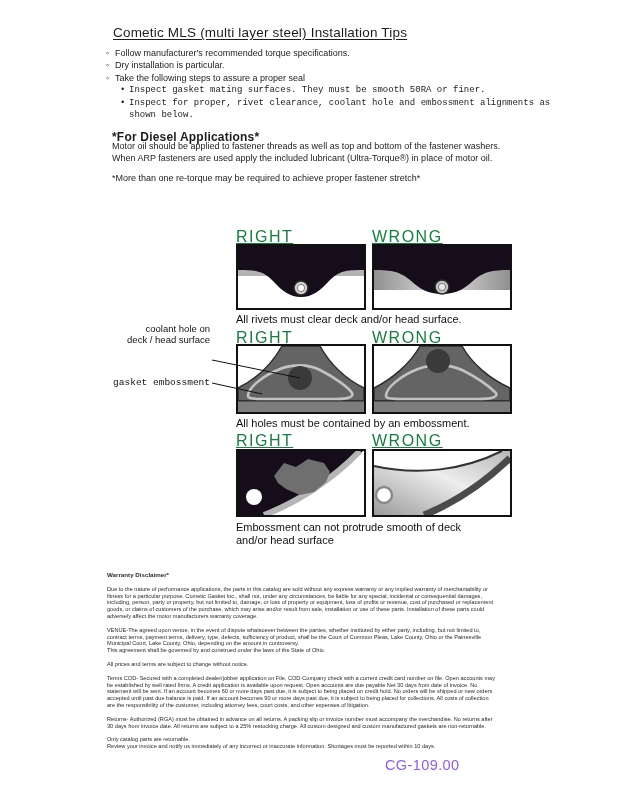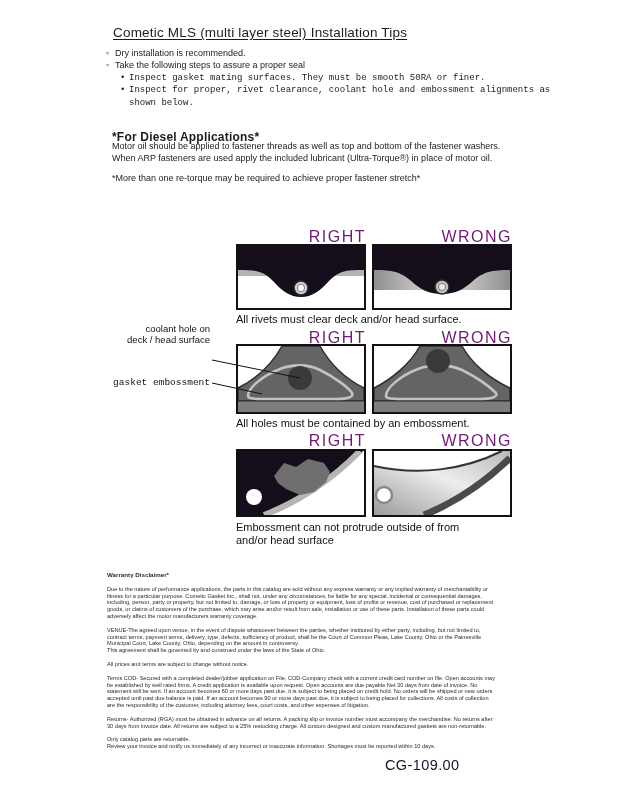--- a/index.html
+++ b/index.html
@@ -18,43 +18,44 @@
   .tips { left:106px; top:47px; width:470px; font-size:9px; line-height:12.4px; }
   .tip  { position:relative; padding-left:9px; }
   .tip::before { content:"\25E6"; position:absolute; left:0; top:0; font-size:9px; }
   .tip.sub { padding-left:23px;font-family:Liberation Mono, monospace; }
   .tip.sub::before { content:"\2022"; left:14px; }
 
   .diesel-heading { left:112px; top:130px; font-size:12px; font-weight:bold; letter-spacing:0.2px; }
   .body-copy { left:112px; top:133px; width:460px; font-size:9px; line-height:11.9px; }
   .body-copy p { margin:8px 0 7px 0; }
 
-  .fig-label { font-size:16px; letter-spacing:1.5px; color:#701a75; text-align:right; }
+  .fig-label { font-size:16px; letter-spacing:1.5px; color:#15803d; text-align:left;text-decoration:underline; }
   .fig-caption { font-size:11px; color:#121212; line-height:12.8px; }
 
   .panel { position:absolute; }
   .panel svg { display:block; }
 
   .ann { text-align:right; font-size:9.5px; line-height:10.5px; color:#121212; }
 
   .disclaimer { left:107px; top:572px; width:460px; font-size:5.6px; line-height:6.8px; color:#2a2a2a; }
   .disclaimer h4 { margin:0 0 7px 0; font-size:6.2px; font-weight:bold; }
   .disclaimer p { margin:0 0 7px 0; }
 
-  .footer-code { left:385px; top:757px; font-size:14.5px; letter-spacing:0.4px; color:#0f172a; }
+  .footer-code { left:385px; top:757px; font-size:14.5px; letter-spacing:0.4px; color:#8b5cf6; }
 </style>
 </head>
 <body>
 
 <div class="page">
 
   <div class="abs title">Cometic MLS (multi layer steel) Installation Tips</div>
 
   <div class="abs tips">
-    <div class="tip">Dry installation is recommended.</div>
+    <div class="tip">Follow manufacturer's recommended torque specifications.</div>
+    <div class="tip">Dry installation is particular.</div>
     <div class="tip">Take the following steps to assure a proper seal</div>
     <div class="tip sub">Inspect gasket mating surfaces.  They must be smooth 50RA or finer.</div>
     <div class="tip sub">Inspect for proper, rivet clearance, coolant hole and embossment alignments as shown below.</div>
   </div>
 
   <div class="abs diesel-heading">*For Diesel Applications*</div>
   <div class="abs body-copy">
     <p class="pre">Motor oil should be applied to fastener threads as well as top and bottom of the fastener washers.
 When ARP fasteners are used apply the included lubricant (Ultra-Torque®) in place of motor oil.</p>
     <p>*More than one re-torque may be required to achieve proper fastener stretch*</p>
@@ -152,21 +153,21 @@
         </linearGradient>
       </defs>
       <rect x="0" y="0" width="140" height="68" fill="#ffffff"></rect>
       <path d="M2,17 C46,27 92,21 130,2 L138,2 L138,11 C108,38 80,58 56,66 L2,66 Z" fill="url(#grad-gasket)"></path>
       <path d="M52,66 C82,54 112,34 138,9" stroke="#4a4a4a" stroke-width="7" fill="none"></path>
       <path d="M2,17 C46,27 92,21 130,2" stroke="#333333" stroke-width="2" fill="none"></path>
       <circle cx="12" cy="46" r="8" fill="#ffffff" stroke="#8a8a8a" stroke-width="2.5"></circle>
       <rect x="1" y="1" width="138" height="66" fill="none" stroke="#111111" stroke-width="2"></rect>
     </svg>
   </div>
-  <div class="abs fig-caption pre" style="left:236px; top:521px;">Embossment can not protrude outside of from
+  <div class="abs fig-caption pre" style="left:236px; top:521px;">Embossment can not protrude smooth of deck
 and/or head surface</div>
 
   <div class="abs disclaimer">
     <h4>Warranty Disclaimer*</h4>
     <p class="pre">Due to the nature of performance applications, the parts in this catalog are sold without any express warranty or any implied warranty of merchantability or
 fitness for a particular purpose.  Cometic Gasket Inc., shall not, under any circumstances, be liable for any special, incidental or consequential damages,
 including, person, party or property, but not limited to, damage, or loss of property or equipment, loss of profits or revenue, cost of purchased or replacement
 goods, or claims of customers of the purchase, which may arise and/or result from sale, installation or use of these parts.  Installation of these parts could
 adversely affect the motor manufacturers warranty coverage.</p>
     <p class="pre">VENUE-The agreed upon venue, in the event of dispute whatsoever between the parties, whether instituted by either party, including, but not limited to,

